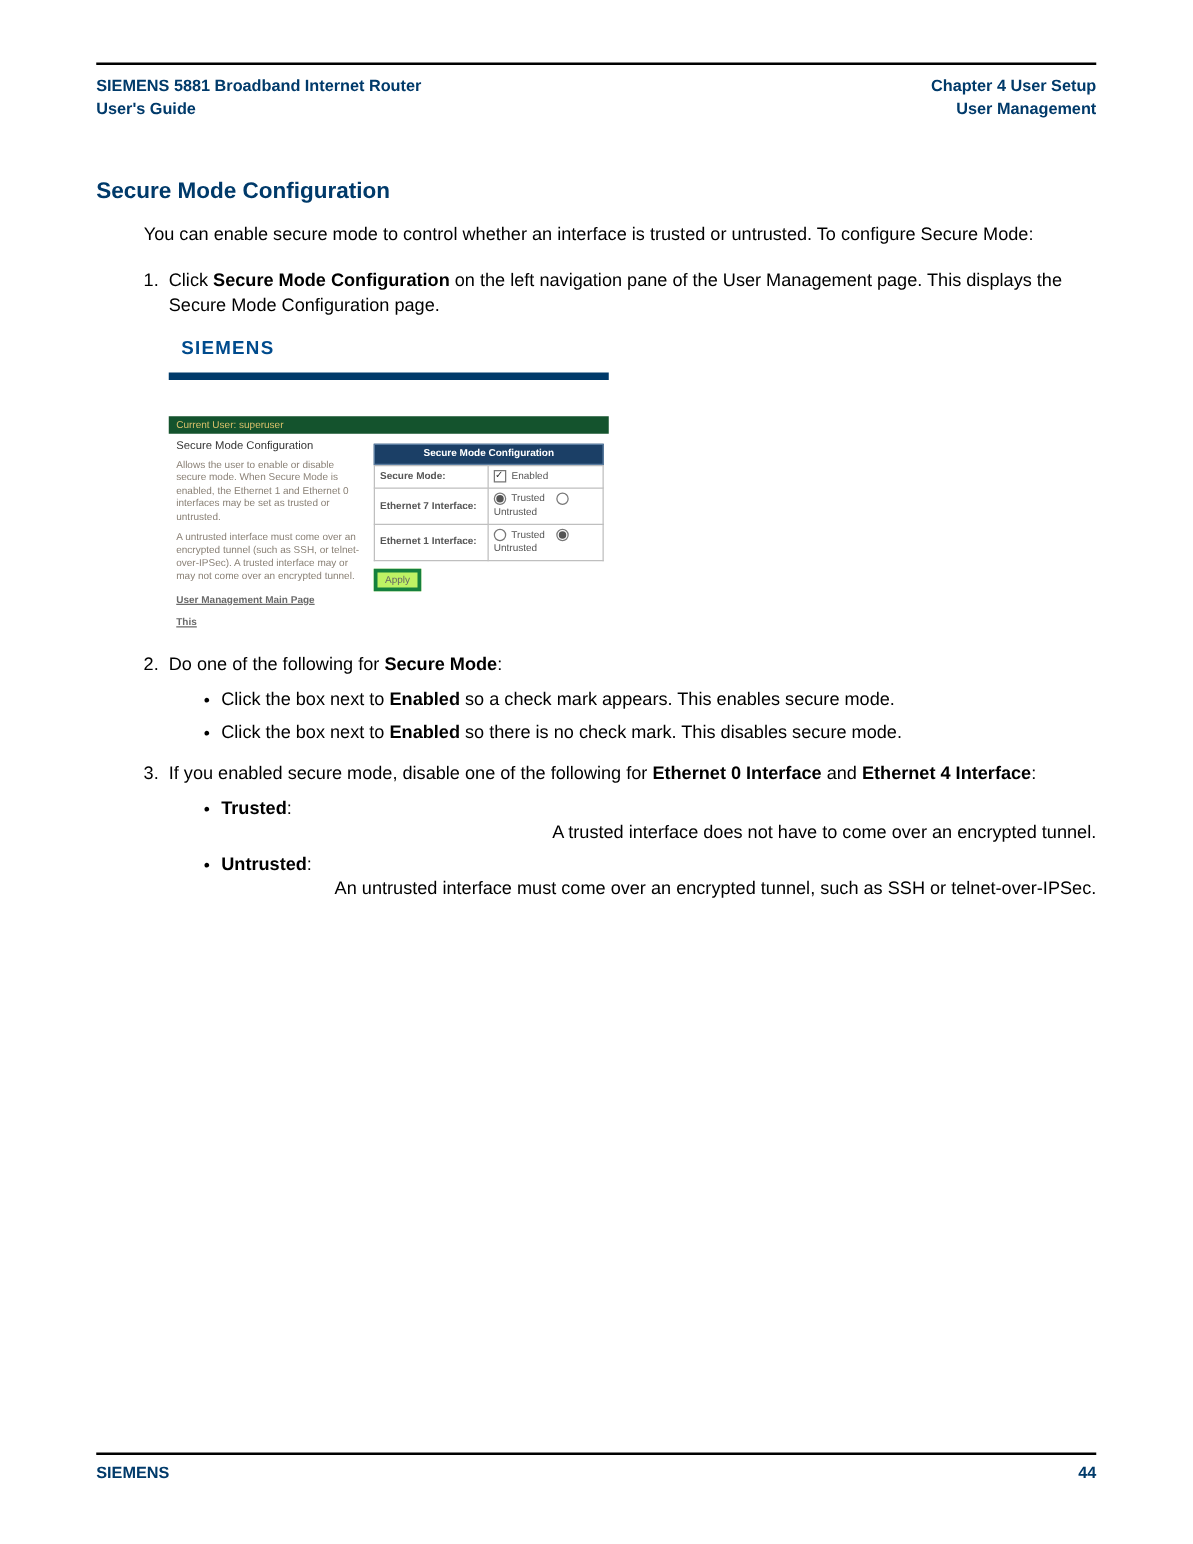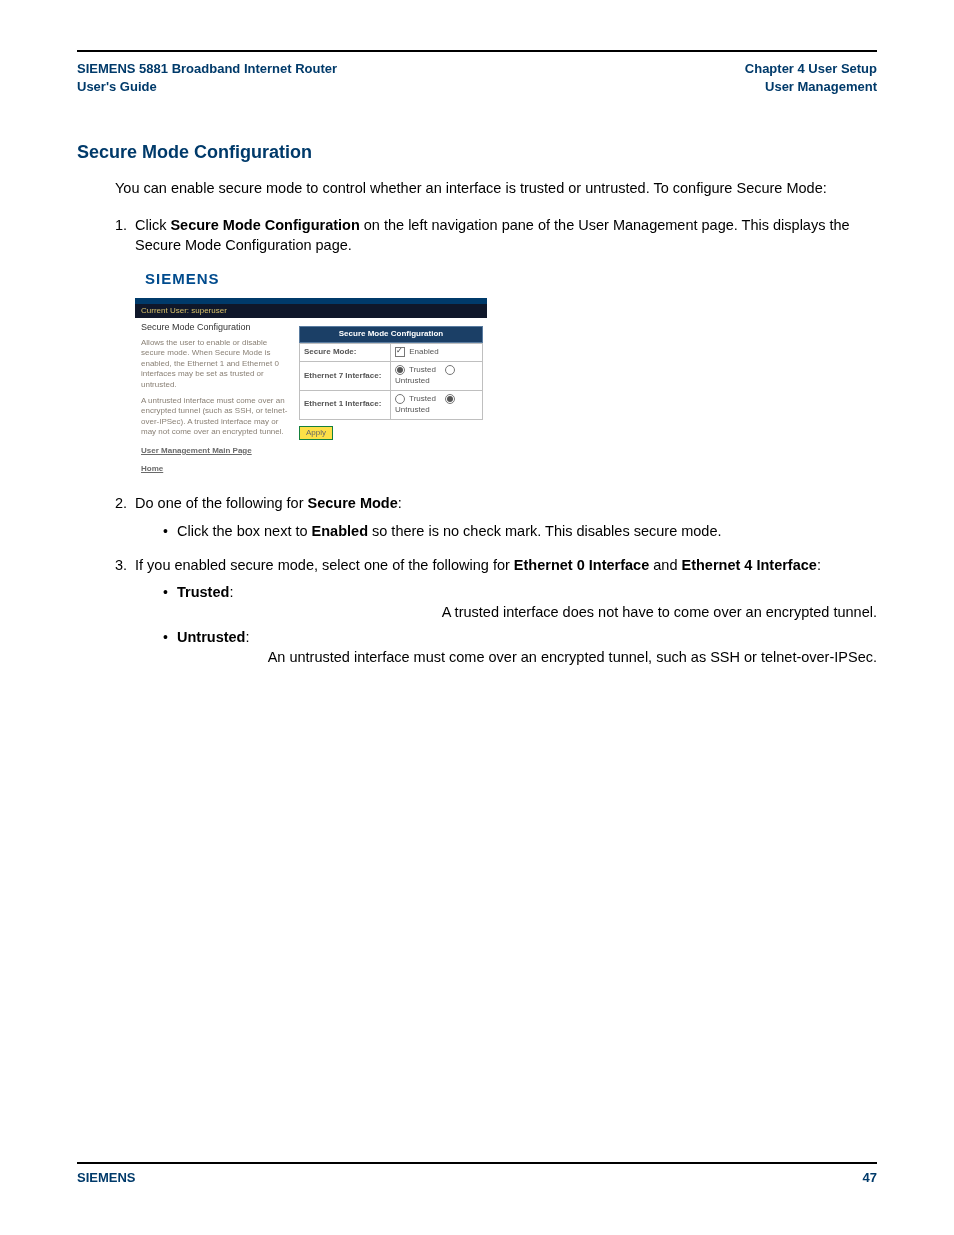--- a/index.html
+++ b/index.html
@@ -84,24 +84,25 @@
     font-size: 15px;
     font-weight: bold;
     letter-spacing: 1px;
     color: #004b8d;
   }
   .shot-topbar {
     background: #003a6a;
     height: 6px;
   }
   .shot-userbar {
-    background: #0f172a;
+    background: #14532d;
     color: #d8c06b;
     font-size: 8px;
     padding: 2px 6px;
+    margin-top: 29px;
   }
   .shot-body { display: flex; }
   .shot-side {
     width: 152px;
     padding: 4px 6px;
     font-size: 8px;
     color: #8a8176;
     line-height: 1.3;
   }
   .shot-side .side-title {
@@ -150,22 +151,22 @@
   }
   .radio { border:1px solid #777; border-radius:50%; position:relative; }
   .radio.sel::after { content:""; position:absolute; inset:1px; background:#555; border-radius:50%; }
   .cb { border:1px solid #777; position:relative; }
   .cb.sel::after { content:"✓"; position:absolute; left:0; top:-2px; font-size:8px; color:#333; }
   .apply-btn {
     display:inline-block;
     margin-top:6px;
     font-size:8px;
     padding:1px 6px;
-    border:1px solid #15803d;
-    background:#fde047;
+    border:3px solid #15803d;
+    background:#bef264;
     color:#666;
   }
 
   .footer {
     position: absolute;
     left: 77px; right: 77px; bottom: 50px;
   }
   .footer-line { border-top: 2px solid #000; margin-bottom: 6px; }
   .footer-row {
     display: flex; justify-content: space-between;
@@ -205,21 +206,21 @@
           <div class="shot-userbar">
             <span>Current User: superuser</span>
           </div>
           <div class="shot-body">
             <div class="shot-side">
               <div class="side-title">Secure Mode Configuration</div>
               <div>Allows the user to enable or disable secure mode. When Secure Mode is enabled, the Ethernet 1 and Ethernet 0 interfaces may be set as trusted or untrusted.</div>
               <div style="height:6px"></div>
               <div>A untrusted interface must come over an encrypted tunnel (such as SSH, or telnet-over-IPSec). A trusted interface may or may not come over an encrypted tunnel.</div>
               <span class="side-link">User Management Main Page</span>
-              <span class="side-link">Home</span>
+              <span class="side-link">This</span>
             </div>
             <div class="shot-main">
               <div class="panel-title">Secure Mode Configuration</div>
               <table class="panel-table">
                 <tbody>
                     <tr>
                   <td class="lab">Secure Mode:</td>
                   <td>
                     <span class="cb sel"></span>
                     <span>Enabled</span>
@@ -252,43 +253,46 @@
           </div>
         </div>
       </li>
 
       <li>
         <span class="step-line">
           <span>Do one of the following for </span><span class="b">Secure Mode</span><span>:</span>
         </span>
         <ul class="bullets">
           <li>
+            <span>Click the box next to </span><span class="b">Enabled</span><span> so a check mark appears. This enables secure mode.</span>
+          </li>
+          <li>
             <span>Click the box next to </span><span class="b">Enabled</span><span> so there is no check mark. This disables secure mode.</span>
           </li>
         </ul>
       </li>
 
       <li>
         <span class="step-line">
-          <span>If you enabled secure mode, select one of the following for </span><span class="b">Ethernet 0 Interface</span><span> and </span><span class="b">Ethernet 4 Interface</span><span>:</span>
+          <span>If you enabled secure mode, disable one of the following for </span><span class="b">Ethernet 0 Interface</span><span> and </span><span class="b">Ethernet 4 Interface</span><span>:</span>
         </span>
         <ul class="bullets">
           <li>
             <span class="def-term">Trusted</span>:<br>
             <span class="def-desc">A trusted interface does not have to come over an encrypted tunnel.</span>
           </li>
           <li>
             <span class="def-term">Untrusted</span>:<br>
             <span class="def-desc">An untrusted interface must come over an encrypted tunnel, such as SSH or telnet-over-IPSec.</span>
           </li>
         </ul>
       </li>
     </ol>
   </div>
 
   <div class="footer">
     <div class="footer-line"></div>
     <div class="footer-row">
       <span>SIEMENS</span>
-      <span>47</span>
+      <span>44</span>
     </div>
   </div>
 </div>
 
 </body></html>

